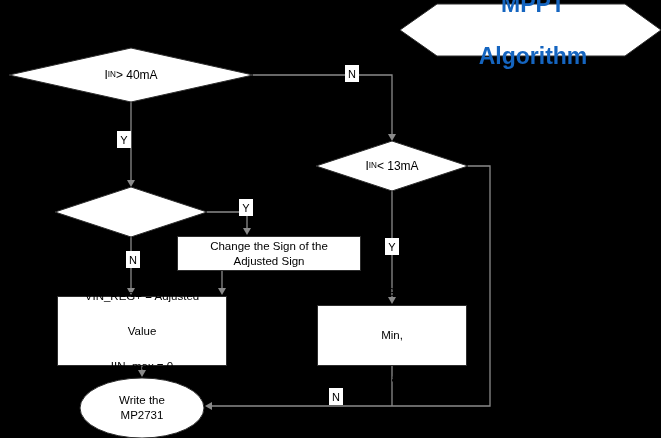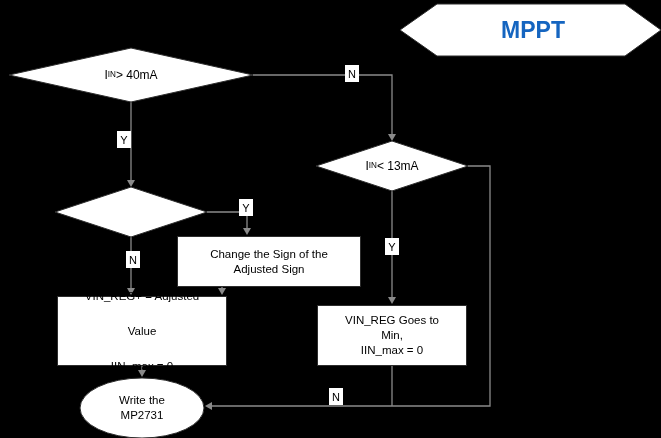--- a/index.html
+++ b/index.html
@@ -66,47 +66,48 @@
 
     <polygon class="shape" points="9,75 131,48 253,75 131,102"></polygon>
     <polygon class="shape" points="55,212 131,187 207,212 131,237"></polygon>
     <polygon class="shape" points="316,166 392,141 468,166 392,191"></polygon>
     <ellipse class="shape" cx="142" cy="408" rx="62" ry="30"></ellipse>
     <polygon class="shape" points="400,30 437,4 625,4 661,30 625,56 437,56"></polygon>
   </svg>
 
   <div class="title">
     <span>MPPT</span>
+    <span>Algorithm</span>
   </div>
 
   <div class="float-text inline" style="left:56px;top:62px;width:150px;height:26px;font-size:12px;">
     <span>I</span>
       <sub>IN</sub>
       <span> &gt; 40mA</span>
   </div>
 
 
   <div class="float-text inline" style="left:322px;top:153px;width:140px;height:26px;font-size:12px;">
     <span>I</span>
       <sub>IN</sub>
       <span> &lt; 13mA</span>
   </div>
 
-  <div class="rect-node" style="left:177px;top:236px;width:184px;height:51px;">
+  <div class="rect-node" style="left:177px;top:236px;width:184px;height:35px;">
     <span>Change the Sign of the</span>
     <span>Adjusted Sign</span>
   </div>
 
   <div class="rect-node" style="left:57px;top:296px;width:170px;height:70px;gap:20px;">
     <span>VIN_REG+ = Adjusted</span>
     <span>Value</span>
     <span>IIN_max = 0</span>
   </div>
 
-  <div class="rect-node" style="left:317px;top:305px;width:150px;height:61px;">
+  <div class="rect-node" style="left:317px;top:305px;width:150px;height:61px;gap:28px;">
     <span>VIN_REG Goes to</span>
     <span>Min,</span>
     <span>IIN_max = 0</span>
   </div>
 
   <div class="float-text" style="left:84px;top:383px;width:116px;height:50px;font-size:11.5px;line-height:15px;text-align:right;">
     <span>Write the</span>
     <span>MP2731</span>
   </div>
 

